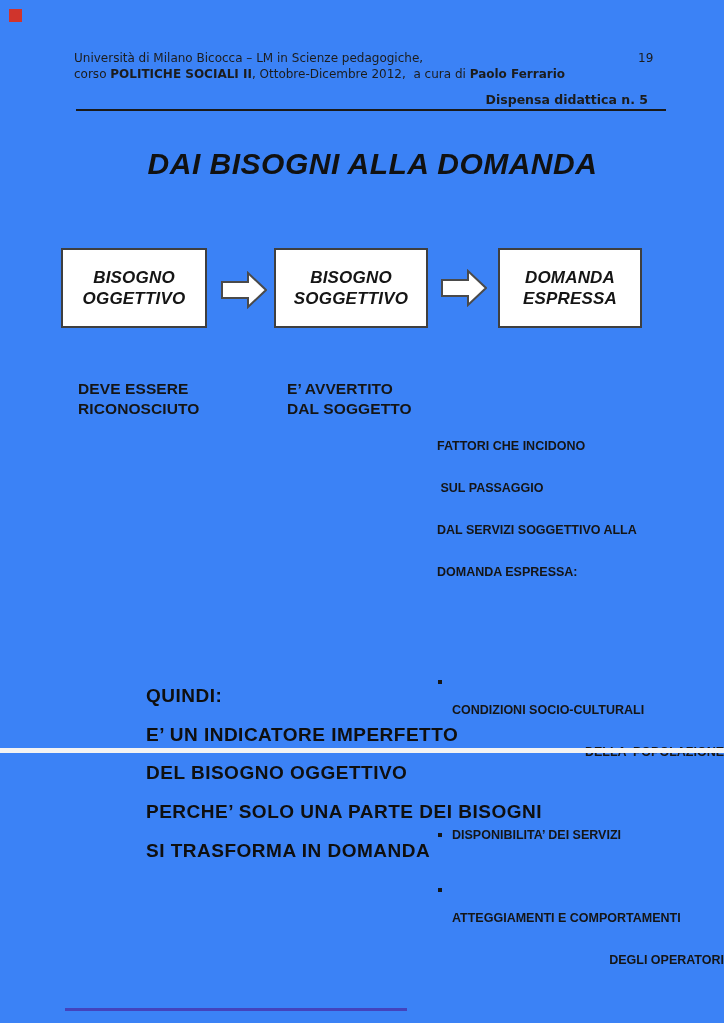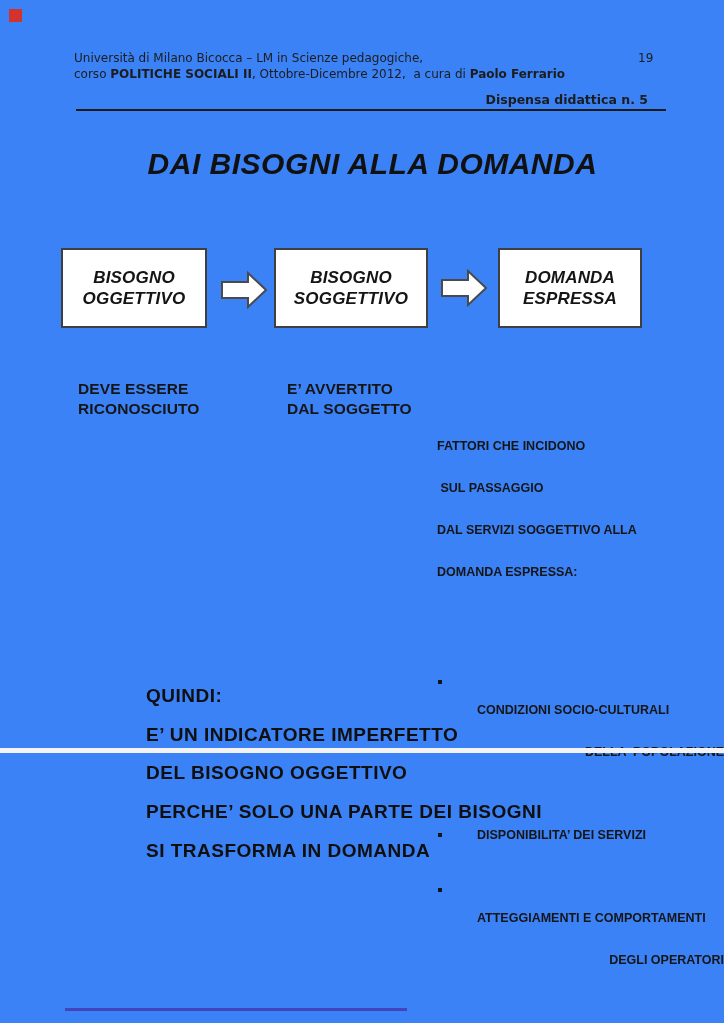--- a/index.html
+++ b/index.html
@@ -40,21 +40,21 @@
   .caption{position:absolute;top:379px;font-weight:bold;font-size:15.5px;line-height:19.5px;letter-spacing:0.1px;}
   .caption1{left:78px;}
   .caption2{left:275px;margin-left:12px;}
   
   .factors{position:absolute;left:437px;top:383px;width:287px;font-weight:bold;font-size:12.5px;line-height:14px;white-space:pre-wrap;}
   .f-list{margin-top:0;}
   .f-item{display:flex;margin-top:13px;}
   .f-item.first{margin-top:12px;}
   .f-bullet{width:15px;flex:0 0 15px;position:relative;}
   .f-dot{position:absolute;left:1px;top:5px;width:4px;height:4px;background:#161616;}
-  .f-text{flex:1;margin-left:25px;}
+  .f-text{flex:1;}
   .f-text .l2{padding-left:5px;text-align:right;}
   
   .conclusion{position:absolute;left:146px;top:677px;font-weight:bold;font-size:19px;line-height:38.7px;letter-spacing:0.5px;color:#0f0f0f;}
 </style>
 </head>
 <body>
 
 <div class="page">
 
   <div class="red-square" style="background: rgb(208, 52, 44);"></div>

